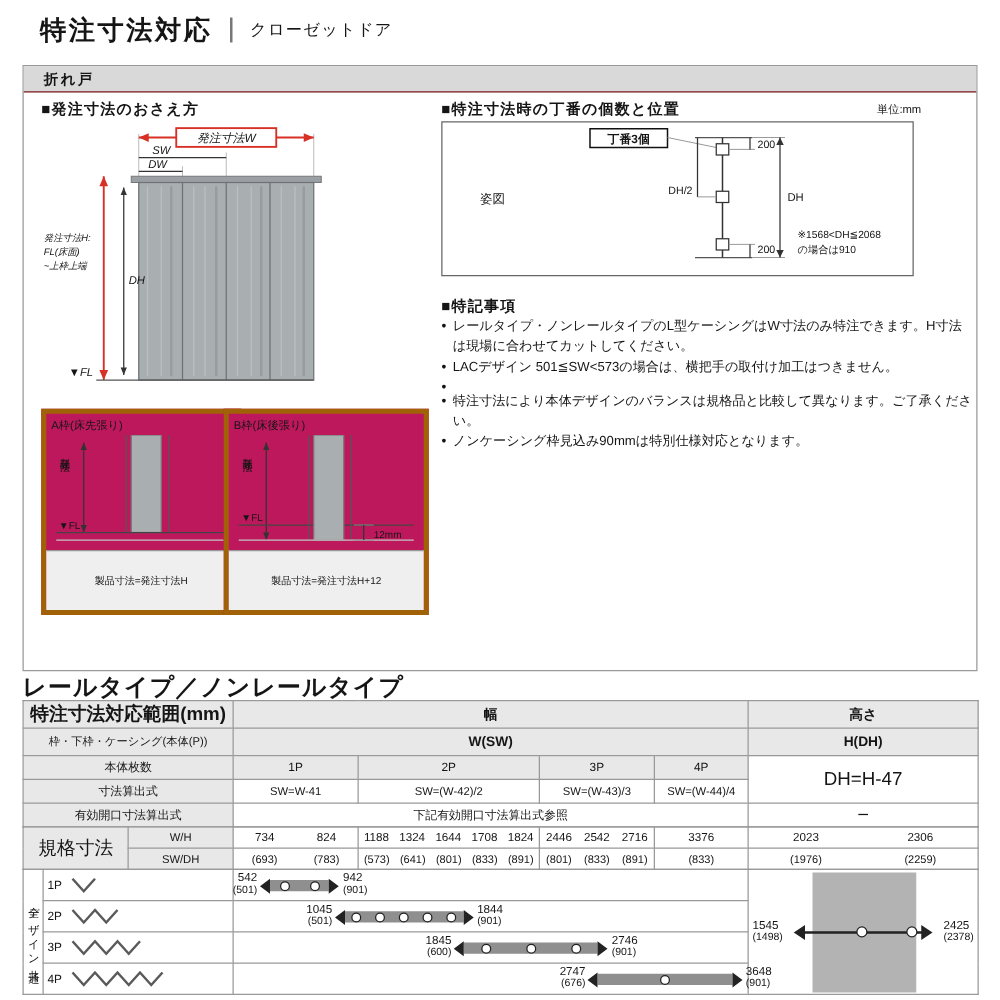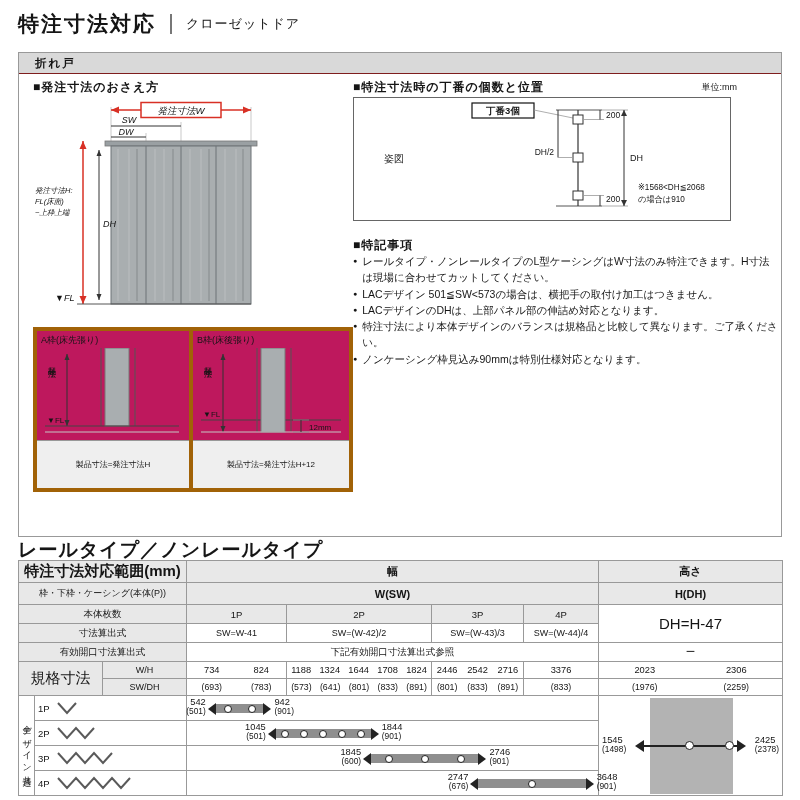--- a/index.html
+++ b/index.html
@@ -3,36 +3,36 @@
 <meta charset="utf-8">
 <style>
   html,body{margin:0;padding:0;}
   body{width:800px;height:800px;position:relative;overflow:hidden;background:#ffffff;color:#151515;
        font-family:"Liberation Sans","DejaVu Sans",sans-serif;}
   svg text{font-family:"Liberation Sans","DejaVu Sans",sans-serif;fill:#151515;}
   .f9{font-size:9px}.f95{font-size:9.5px}.f10{font-size:15px}
   .f11{font-size:11px}.bold{font-weight:bold}
 
   
-  .hdr{position:absolute;left:18px;top:10px;display:flex;align-items:center;gap:14px;}
+  .hdr{position:absolute;left:32px;top:10px;display:flex;align-items:center;gap:14px;}
   .hdr-title{font-size:21px;font-weight:bold;letter-spacing:2px;}
   .hdr-div{width:2px;height:20px;background:#777;}
   .hdr-sub{font-size:13px;letter-spacing:1px;}
 
   
   .panel{position:absolute;left:18px;top:52px;width:762px;height:483px;border:1px solid #999;background:#fff;}
   .tabbar{height:20px;background:#d9d9d9;border-bottom:1px solid #7f1d1d;display:flex;align-items:center;padding-left:16px;}
   .tabbar span{font-size:11.5px;font-weight:bold;letter-spacing:2px;}
   .h2{position:absolute;font-size:12px;font-weight:bold;letter-spacing:1px;}
   .unit{position:absolute;top:28px;right:44px;font-size:9px;}
 
   .fig1{position:absolute;left:14px;top:44px;font-style:italic;}
 
   .framebox{position:absolute;top:274px;border:4px solid #a16207;background:#be185d;}
-  .fa{left:14px;width:152px;} .fb{left:170px;width:156px;}
+  .fa{left:14px;width:152px;} .fb{left:160px;width:156px;}
   .ftitle{font-size:9px;padding:3px 4px 1px 4px;}
   .fdiag{position:relative;height:92px;}
   .fcap{border-top:1px solid #999;background:#efefef;font-size:8px;text-align:center;padding:18px 0;}
   .vlabel{position:absolute;writing-mode:vertical-rl;font-size:8px;letter-spacing:1px;left:8px;top:12px;}
 
   .hingebox{position:absolute;left:334px;top:44px;width:376px;height:122px;border:1px solid #666;background:#fff;}
 
   .notes{position:absolute;left:334px;top:200px;width:426px;}
   .notes ul{list-style:none;margin:0;padding:0;}
   .notes li{display:flex;gap:5px;font-size:10.5px;line-height:1.55;}
@@ -250,21 +250,20 @@
       <li>
           <span class="blt">●</span>
           <span>レールタイプ・ノンレールタイプのL型ケーシングはW寸法のみ特注できます。H寸法は現場に合わせてカットしてください。</span>
         </li>
       <li>
           <span class="blt">●</span>
           <span>LACデザイン 501≦SW&lt;573の場合は、横把手の取付け加工はつきません。</span>
         </li>
       <li>
           <span class="blt">●</span>
-          <span>LACデザインのDHは、上部パネル部の伸詰め対応となります。</span>
         </li>
       <li>
           <span class="blt">●</span>
           <span>特注寸法により本体デザインのバランスは規格品と比較して異なります。ご了承ください。</span>
         </li>
       <li>
           <span class="blt">●</span>
           <span>ノンケーシング枠見込み90mmは特別仕様対応となります。</span>
         </li>
     </ul>

